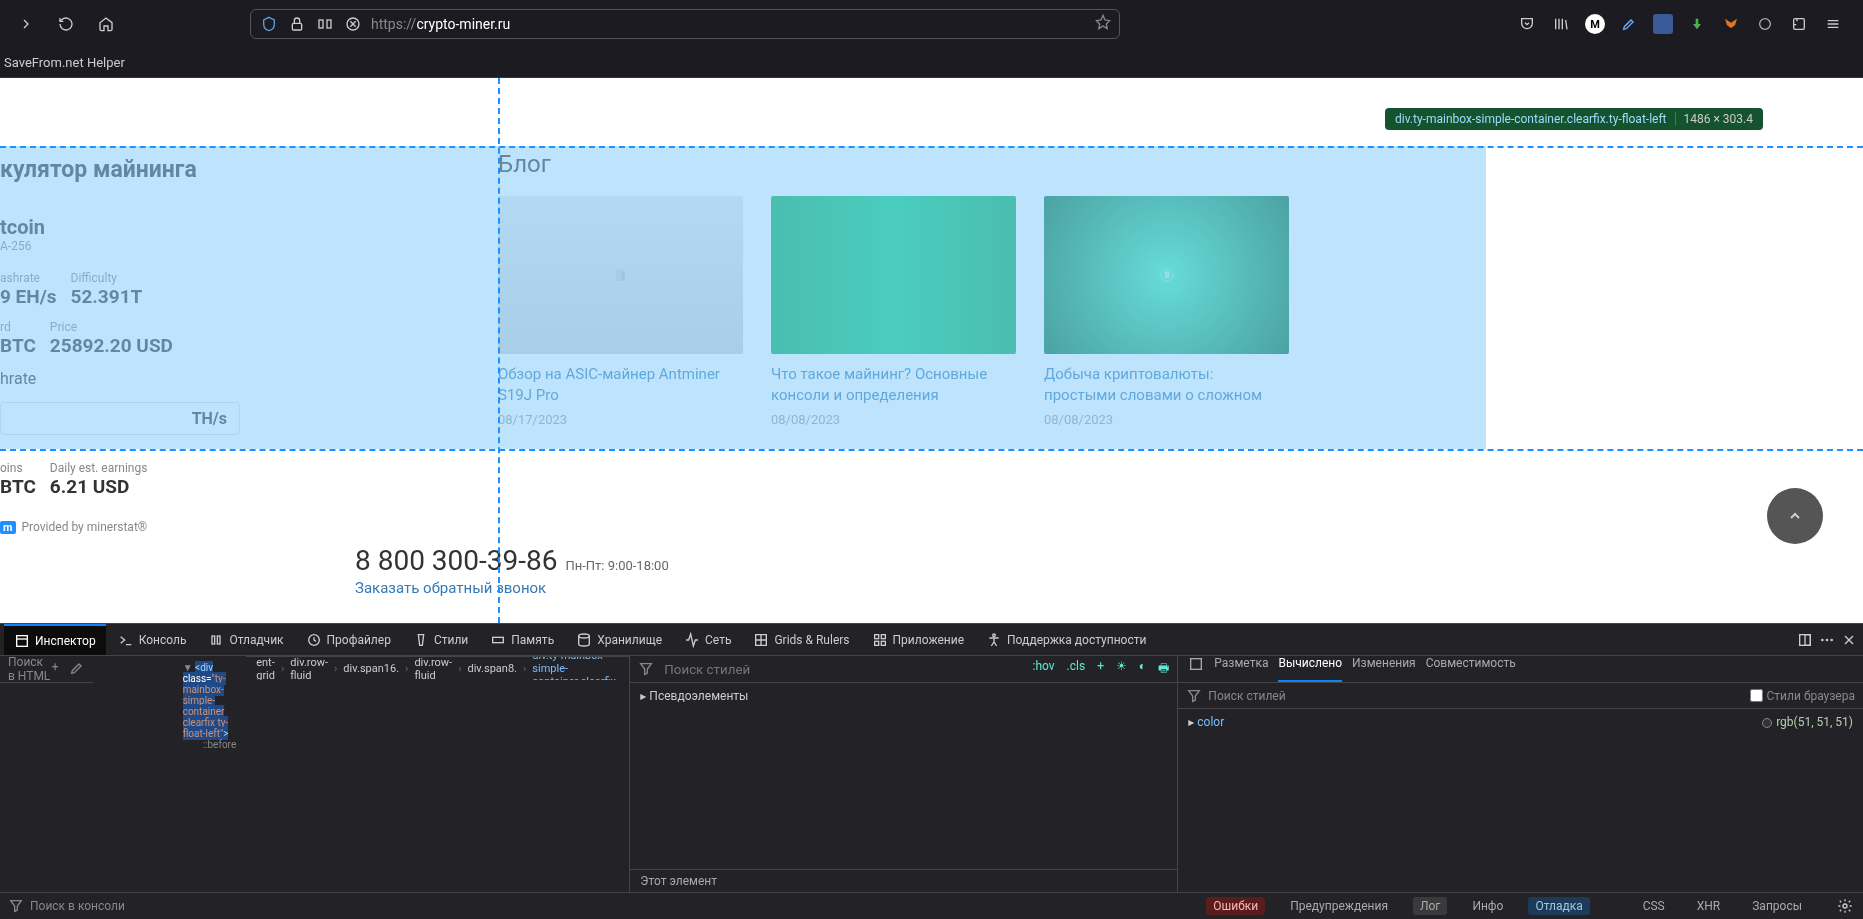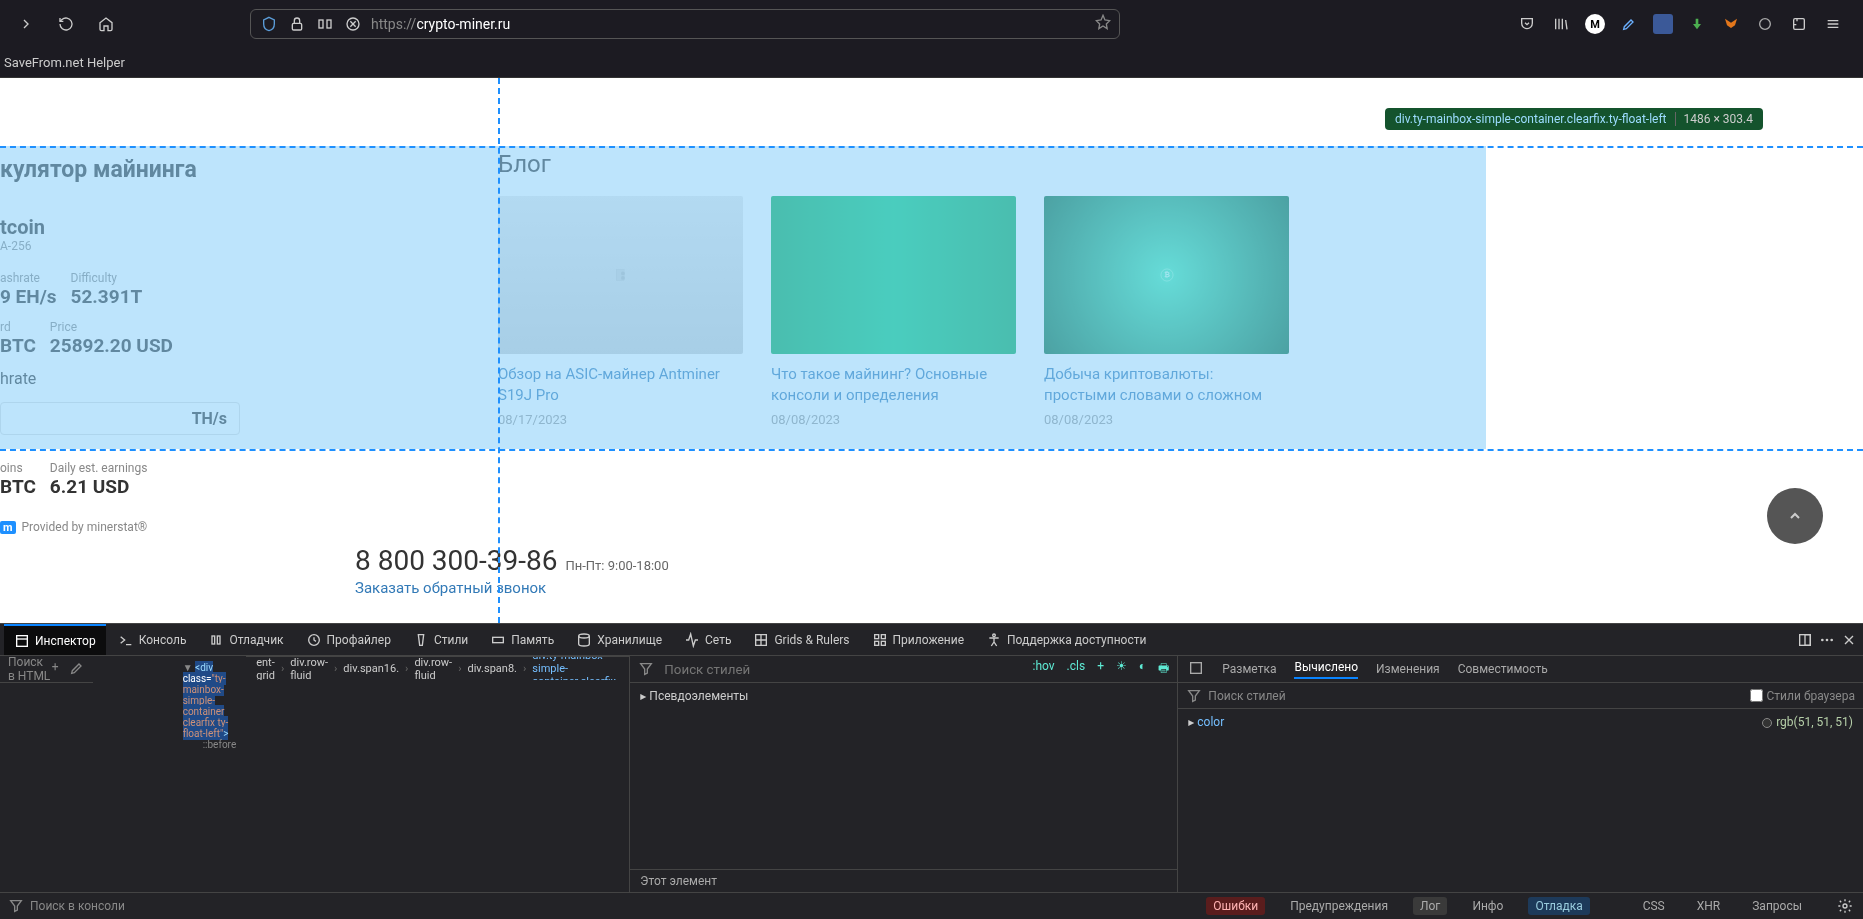--- a/index.html
+++ b/index.html
@@ -85,21 +85,21 @@
 
 .dt-styles{flex:0 0 548px;display:flex;flex-direction:column;border-right:1px solid #444}
 .dt-styles-hdr{height:27px;border-bottom:1px solid #444;display:flex;align-items:center;padding:0 8px;gap:10px}
 .dt-styles-hdr input{background:transparent;border:none;color:#888;flex:1;outline:none}
 .dt-styles-hdr .tools{display:flex;gap:12px;color:#5eead4}
 .dt-styles-body{flex:1;padding:6px 10px}
 .dt-styles-body .sh{color:#ccc}
 .dt-styles .bottom-lbl{border-top:1px solid #444;padding:4px 10px;color:#aaa}
 
 .dt-right{flex:1;display:flex;flex-direction:column}
-.dt-rtabs{height:27px;border-bottom:1px solid #444;display:flex;align-items:center;padding:0 10px;gap:18px}
+.dt-rtabs{height:27px;border-bottom:1px solid #444;display:flex;padding:0 10px;gap:10px}
 .dt-rtab{color:#aaa}
 .dt-rtab.active{color:#fff;border-bottom:2px solid #0a84ff;padding-bottom:3px}
 .dt-rsearch{height:26px;border-bottom:1px solid #444;display:flex;align-items:center;padding:0 8px;color:#888}
 .dt-rsearch .chk{margin-left:auto;display:flex;align-items:center;gap:4px}
 .dt-rbody{flex:1;padding:6px 10px;font-family:monospace}
 .dt-rbody .prop{color:#75bfff}
 .dt-rbody .val{color:#b5cea8}
 .dt-rbody .swatch{display:inline-block;width:10px;height:10px;border-radius:50%;border:1px solid #888;background:rgb(51,51,51);vertical-align:middle;margin-right:4px}
 
 .dt-console{height:27px;border-top:1px solid #444;display:flex;align-items:center;padding:0 8px;color:#888}

